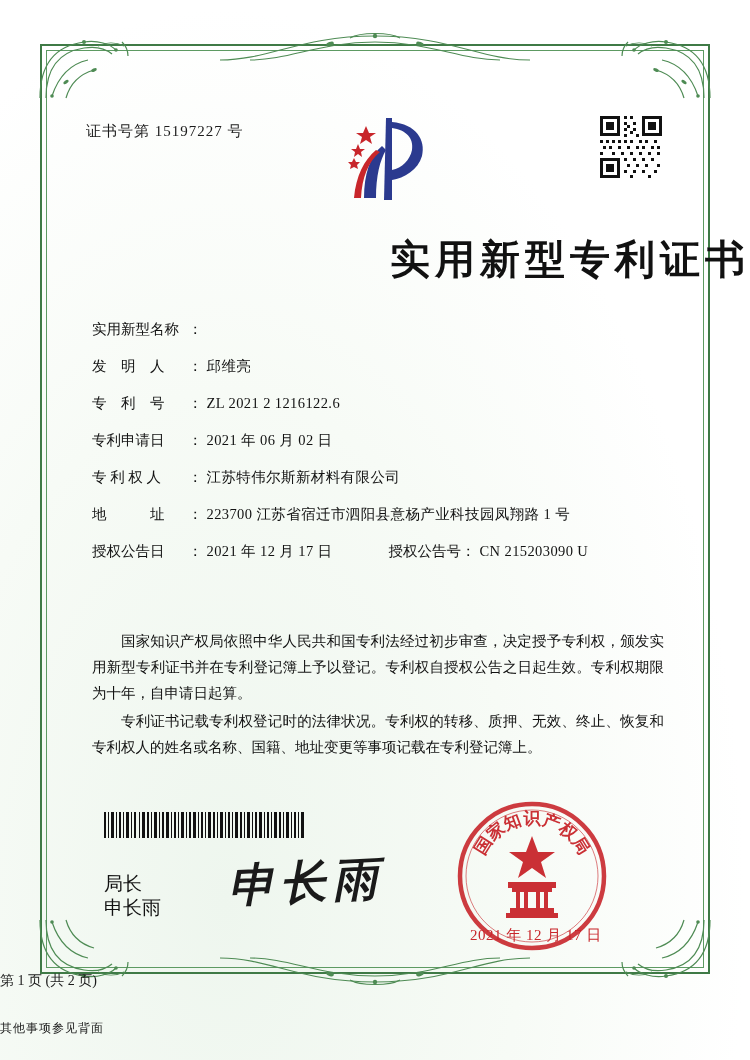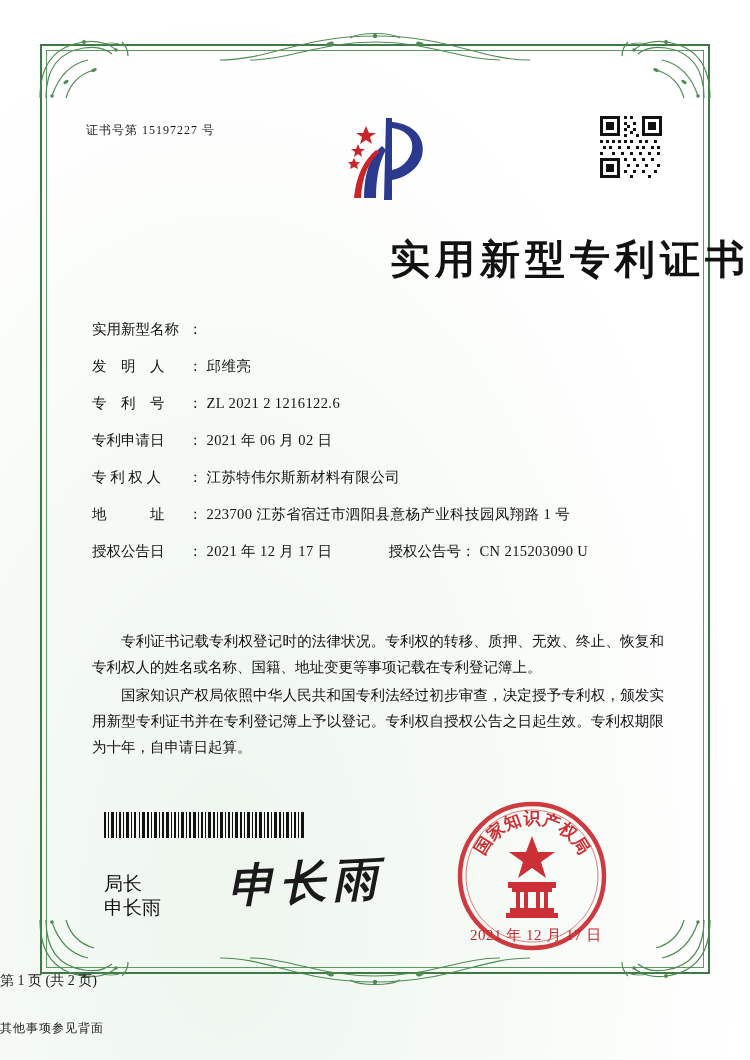--- a/index.html
+++ b/index.html
@@ -65,21 +65,21 @@
   }
   .edge-dec.top { left: 50%; top: 30px; transform: translateX(-50%); width: 330px; height: 34px;}
   .edge-dec.bottom { left: 50%; bottom: 72px; transform: translateX(-50%) scaleY(-1); width: 330px; height: 34px;}
   .edge-dec svg { display:block; width:100%; height:100%; }
 
   
   .cert-no {
     position: absolute;
     left: 86px;
     top: 122px;
-    font-size: 12px;
+    font-size: 15px;
     letter-spacing: 1px;
     color: #1b1b1b;
     white-space: nowrap;
   }
 
   .logo {
     position: absolute;
     left: 330px;
     top: 112px;
     width: 110px;
@@ -460,22 +460,22 @@
       <span class="field-sep">：</span>
       <span class="field-value">2021 年 12 月 17 日</span>
       <span class="second-label">授权公告号</span>
       <span class="field-sep">：</span>
       <span class="field-value">CN 215203090 U</span>
     </div>
 
   </div>
 
   <div class="body-text">
+    <p>国家知识产权局依照中华人民共和国专利法经过初步审查，决定授予专利权，颁发实用新型专利证书并在专利登记簿上予以登记。专利权自授权公告之日起生效。专利权期限为十年，自申请日起算。</p>
     <p>专利证书记载专利权登记时的法律状况。专利权的转移、质押、无效、终止、恢复和专利权人的姓名或名称、国籍、地址变更等事项记载在专利登记簿上。</p>
-    <p>国家知识产权局依照中华人民共和国专利法经过初步审查，决定授予专利权，颁发实用新型专利证书并在专利登记簿上予以登记。专利权自授权公告之日起生效。专利权期限为十年，自申请日起算。</p>
   </div>
 
   <div class="barcode">
     <svg viewBox="0 0 200 26" shape-rendering="crispEdges">
       <g fill="#111">
         <rect x="0" y="0" width="2" height="26"></rect>
           <rect x="4" y="0" width="1" height="26"></rect>
           <rect x="7" y="0" width="3" height="26"></rect>
         <rect x="12" y="0" width="1" height="26"></rect>
           <rect x="15" y="0" width="2" height="26"></rect>

